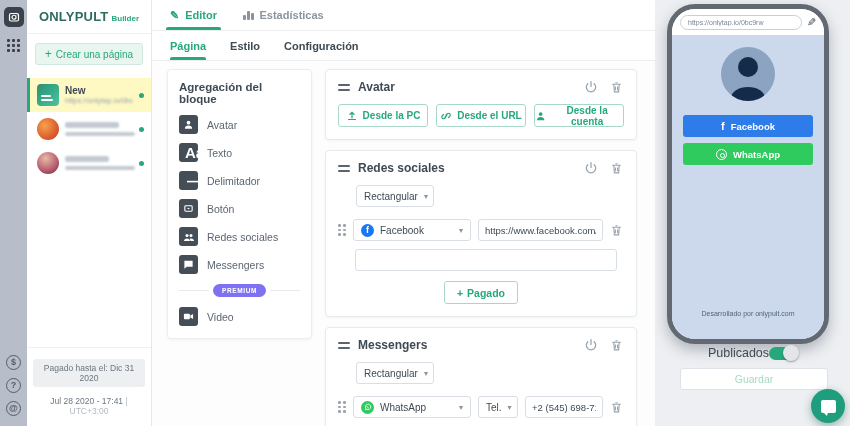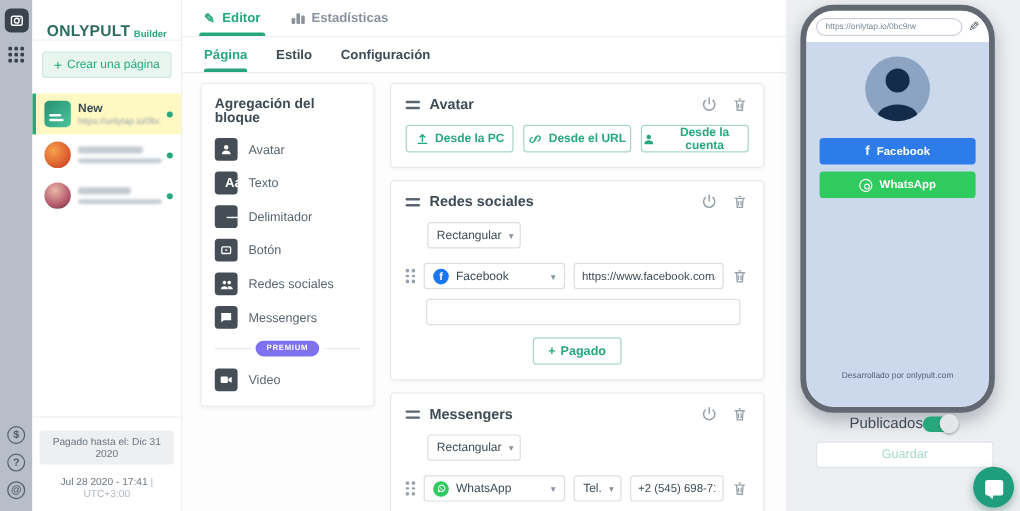--- a/index.html
+++ b/index.html
@@ -10,21 +10,21 @@
   
   .iconbar { position:absolute; left:0; top:0; width:27px; height:426px; background:#b7bec9; display:flex; flex-direction:column; align-items:center; }
   .ig-tile { width:20px; height:20px; background:#3a434b; border-radius:5px; margin-top:7px; display:flex; align-items:center; justify-content:center; }
   .grid-icon { margin-top:12px; width:13px; height:13px; display:grid; grid-template-columns:repeat(3,1fr); gap:2px; }
   .grid-icon span { width:3px; height:3px; background:#3a434b; border-radius:1px; }
   .iconbar-bottom { margin-top:auto; margin-bottom:10px; display:flex; flex-direction:column; gap:8px; align-items:center; }
   .circle-ic { width:15px; height:15px; border:1.3px solid #545d68; border-radius:50%; color:#545d68; font-size:9px; line-height:12.5px; text-align:center; font-weight:bold; }
 
   
   .sidebar { position:absolute; left:27px; top:0; width:125px; height:426px; background:#fff; border-right:1px solid #e6e9ec; display:flex; flex-direction:column; }
-  .logo-row { height:34px; display:flex; align-items:flex-end; justify-content:center; border-bottom:1px solid #eef0f2; }
+  .logo-row { height:34px; display:flex; align-items:center; justify-content:center; border-bottom:1px solid #eef0f2; }
   .logo-main { font-size:13px; font-weight:bold; color:#2e6b60; letter-spacing:.2px; }
   .logo-suffix { font-size:8px; color:#27a87c; font-weight:bold; margin-left:3px; margin-top:3px; }
   .create-btn { margin:9px 8px; height:22px; background:#e9f6f0; border:1px solid #cfe9de; border-radius:3px; color:#27a87c; font-size:10px; display:flex; align-items:center; justify-content:center; gap:4px; cursor:pointer; }
   .create-btn .plus { font-size:12px; }
   .pagelist { margin-top:4px; }
   .page-item { position:relative; display:flex; align-items:center; gap:6px; padding:6px 7px; border-left:3px solid transparent; }
   .page-item.active { background:#fef9c3; border-left-color:#27a87c; }
   .page-tile { width:22px; height:22px; border-radius:4px; background:linear-gradient(135deg,#2e8f74 0%, #35a885 45%, #4fc3a0 100%); position:relative; flex:none; }
   .page-tile i { position:absolute; left:4px; height:2px; background:#fff; border-radius:1px; }
   .avatar-ball { width:22px; height:22px; border-radius:50%; flex:none; }
@@ -55,21 +55,21 @@
   .subtab.active { color:#27a87c; }
   .subtab.active:after { content:""; position:absolute; left:0; right:0; bottom:0; height:3px; background:#27a87c; border-radius:2px 2px 0 0; }
   .content { position:absolute; top:62px; left:0; right:0; bottom:0; }
 
   
   .palette { position:absolute; left:15px; top:7px; width:145px; background:#fff; border:1px solid #ebedf0; border-radius:4px; box-shadow:0 1px 3px rgba(40,50,60,.06); padding:11px 11px 12px; }
   .palette-title { font-size:11.5px; color:#3e4a54; font-weight:bold; margin-bottom:10px; }
   .pal-item { display:flex; align-items:center; gap:9px; margin-bottom:9px; cursor:grab; }
   .pal-tile { width:19px; height:19px; background:#454e57; border-radius:3px; color:#fff; display:flex; align-items:center; justify-content:center; flex:none; }
   .pal-tile svg { display:block; }
-  .pal-tile .aa { font-size:11px; font-weight:bold; color:#fff;margin-left:12px; }
+  .pal-tile .aa { font-size:15px; font-weight:bold; color:#fff;margin-left:12px; }
   .pal-label { font-size:10.5px; color:#5a6570; }
   .premium-row { display:flex; align-items:center; margin:10px 0; }
   .premium-row .hair { flex:1; height:1px; background:#e7eaed; }
   .premium-pill { background:#7f72f2; color:#fff; font-size:6.5px; font-weight:bold; letter-spacing:.6px; border-radius:8px; padding:3px 9px; margin:0 4px; }
 
   
   .blocks { position:absolute; left:173px; top:7px; width:312px; }
   .card { background:#fff; border:1px solid #e7eaed; border-radius:4px; box-shadow:0 1px 3px rgba(40,50,60,.05); margin-bottom:10px; padding:10px 12px 12px; }
   .card-head { display:flex; align-items:center; margin-bottom:10px; }
   .drag-handle { width:12px; display:flex; flex-direction:column; gap:3px; margin-right:8px; cursor:grab; }

